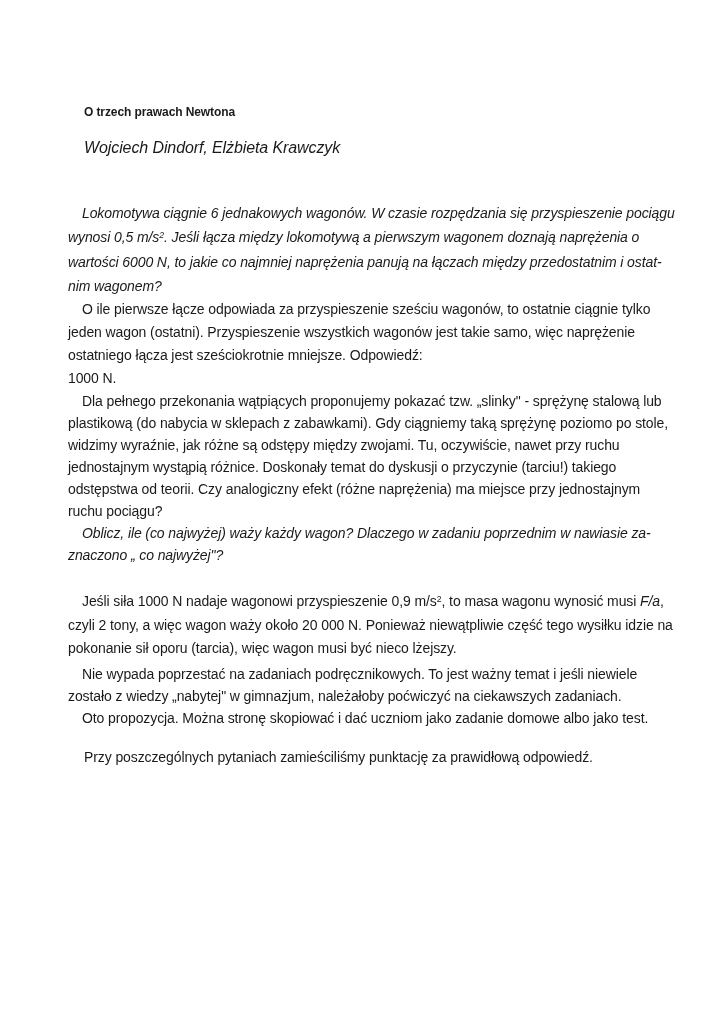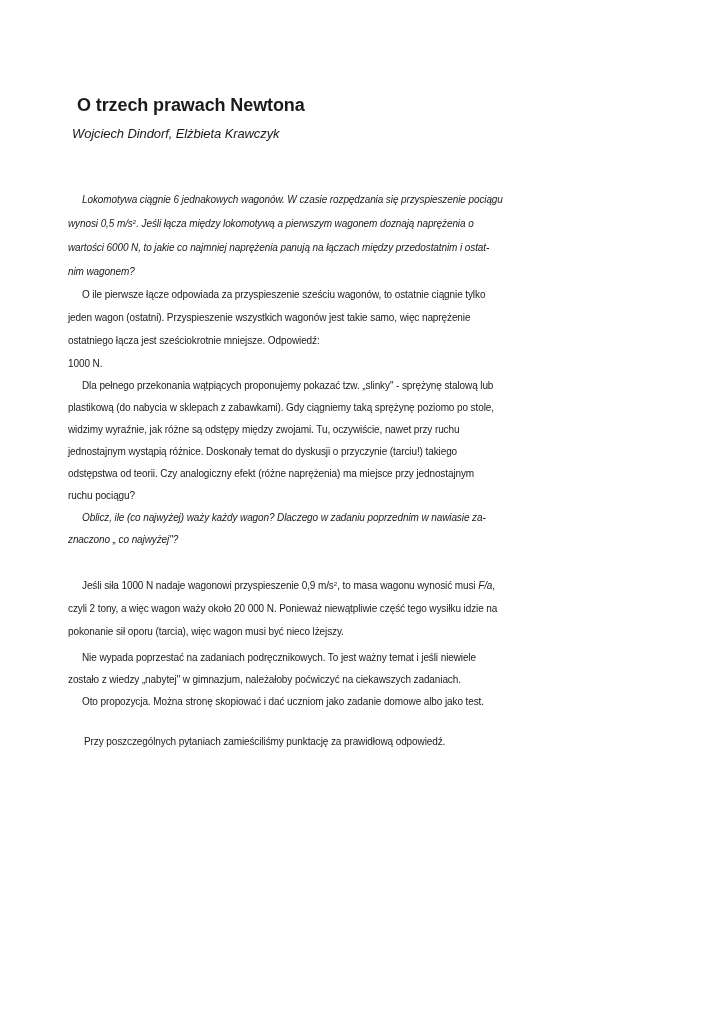--- a/index.html
+++ b/index.html
@@ -14,36 +14,36 @@
     margin: 0 auto;
     background: #ffffff;
     overflow: hidden;
     box-sizing: border-box;
     padding: 86px 57px 0 68px;
     font-family: "Liberation Sans", "DejaVu Sans", sans-serif;
     color: #1a1a1a;
     letter-spacing: -0.1px;
   }
   .doc-title {
-    margin: 9px;
-    font-size: 18px;
+    margin: 16px;
+    font-size: 12px;
     font-weight: bold;
     line-height: 20px;
     white-space: pre;
   }
   .doc-authors {
-    margin: 4px;
-    font-size: 13px;
+    margin: 16px;
+    font-size: 16px;
     font-style: italic;
     line-height: 20px;
     white-space: pre;
   }
   .para {
     margin: 0;
-    font-size: 10px;
+    font-size: 14px;
     line-height: 22px;
     white-space: pre;
     text-indent: 14px;
   }
   .para.italic { font-style: italic; }
   .para .sup {
     font-size: 0.62em;
     position: relative;
     top: -0.42em;
     letter-spacing: 0;

